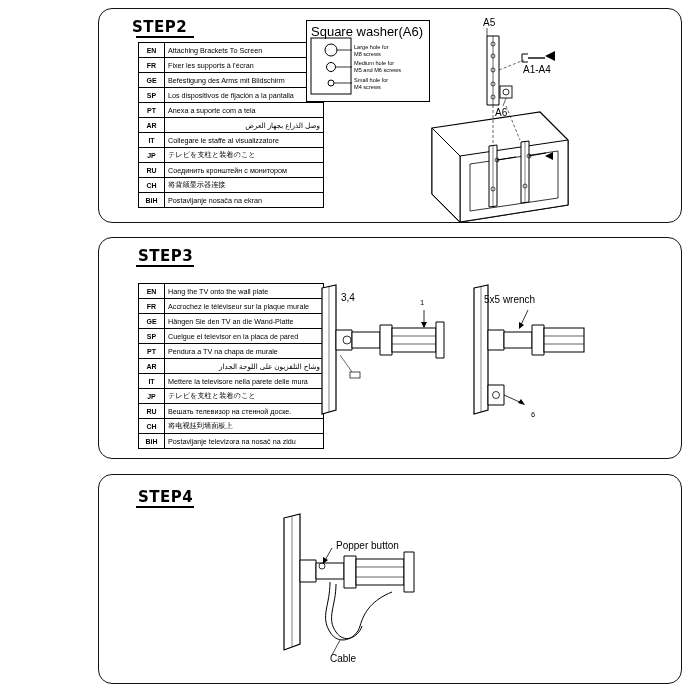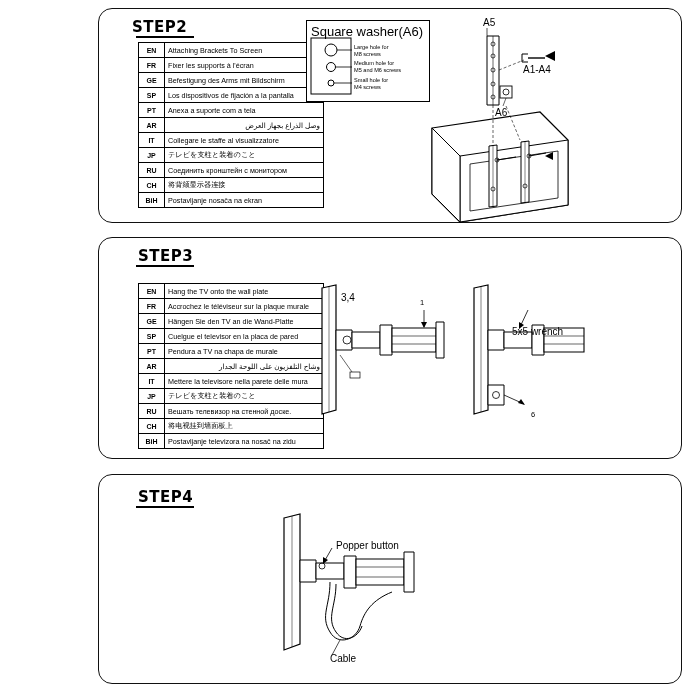--- a/index.html
+++ b/index.html
@@ -325,21 +325,21 @@
     <path d="M488 385 L504 385 L504 405 L488 405 Z" fill="#fff" stroke="#000" stroke-width="1"></path>
     <circle cx="496" cy="395" r="3.5" fill="none" stroke="#000" stroke-width="0.8"></circle>
     <line x1="504" y1="395" x2="524" y2="404" stroke="#000" stroke-width="0.8"></line>
     <path d="M525 405 l-7 -2 l3 -4 Z" fill="#000"></path>
 
     <rect x="350" y="372" width="10" height="6" fill="none" stroke="#000" stroke-width="0.7"></rect>
   </svg>
 
   <div class="callout" style="left:341px; top:292px;">3,4</div>
   <div class="callout small" style="left:420px; top:298px;">1</div>
-  <div class="callout" style="left:512px; top:294px;margin-top:32px;">5x5 wrench</div>
+  <div class="callout" style="left:484px; top:294px;">5x5 wrench</div>
   <div class="callout small" style="left:531px; top:410px;">6</div>
 
   <div class="panel" id="panel-step4"></div>
 
   <div class="step-title" style="left:138px; top:488px;">STEP4</div>
   <div class="step-title-underline" style="left:136px; top:506px; width:58px;"></div>
 
   <svg width="700" height="700">
 
     <path d="M284 518 L300 514 L300 644 L284 650 Z" fill="#fff" stroke="#000" stroke-width="1.2"></path>

